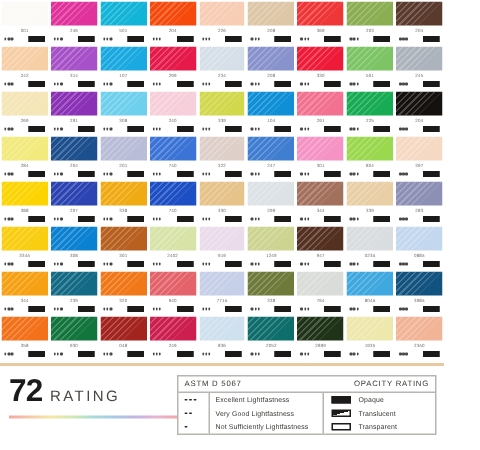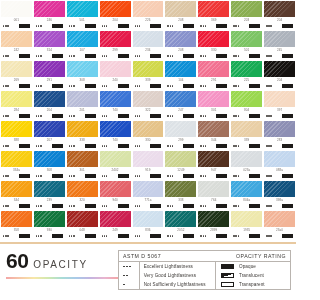--- a/index.html
+++ b/index.html
@@ -1249,22 +1249,22 @@
       </div>
     </div>
   </div>
 
 <div id="footer">
   <div id="footer-top-rule" class="rainbow"></div>
   <div id="footer-body">
 
     <div id="brand">
       <div id="brand-line">
-        <span id="brand-num">60</span>
-        <span id="brand-word">OPACITY</span>
+        <span id="brand-num">72</span>
+        <span id="brand-word">RATING</span>
       </div>
       <div id="brand-rule" class="rainbow"></div>
     </div>
 
     <div id="legend">
       <div id="legend-head">
         <span class="legend-title">ASTM D 5067</span>
         <span class="legend-title">OPACITY RATING</span>
       </div>
       <div id="legend-rows">

